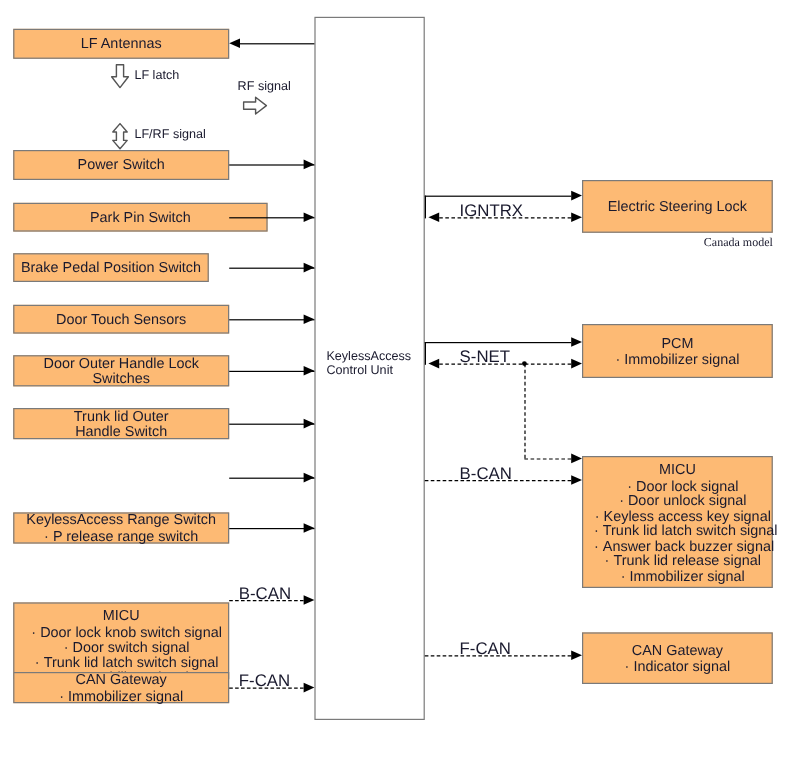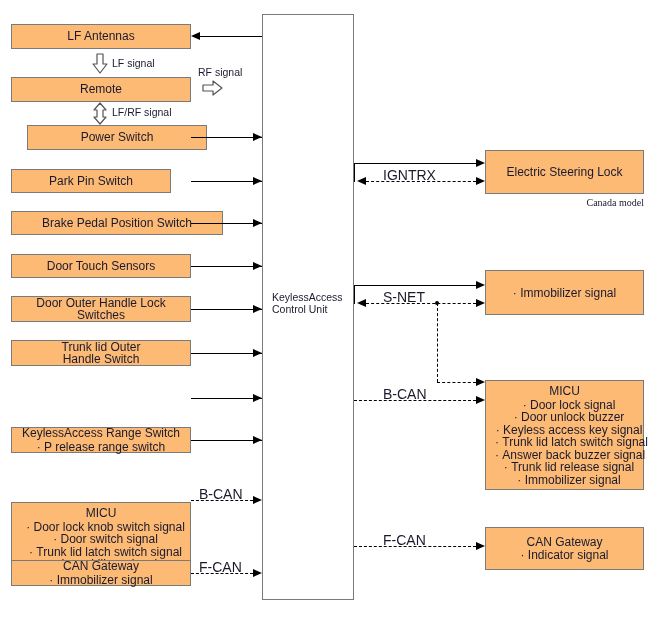--- a/index.html
+++ b/index.html
@@ -142,33 +142,30 @@
 
   <div id="control-unit">
     <div class="cu-label">KeylessAccess
 Control Unit</div>
   </div>
 
   <div class="box" style="left:11px;top:24px;width:180px;height:25px;">
     <div class="title">LF Antennas</div>
   </div>
 
-  <div class="box" style="left:11px;top:77px;width:180px;height:25px;">
-    <div class="title">Remote</div>
-  </div>
-
-  <div class="box" style="left:27px;top:125px;width:180px;height:25px;">
+
+  <div class="box" style="left:11px;top:125px;width:180px;height:25px;">
     <div class="title">Power Switch</div>
   </div>
 
-  <div class="box" style="left:11px;top:169px;width:160px;height:24px;">
+  <div class="box" style="left:11px;top:169px;width:212px;height:24px;">
     <div class="title">Park Pin Switch</div>
   </div>
 
-  <div class="box" style="left:11px;top:211px;width:212px;height:24px;">
+  <div class="box" style="left:11px;top:211px;width:163px;height:24px;">
     <div class="title">Brake Pedal Position Switch</div>
   </div>
 
   <div class="box" style="left:11px;top:254px;width:180px;height:24px;">
     <div class="title">Door Touch Sensors</div>
   </div>
 
   <div class="box" style="left:11px;top:296px;width:180px;height:26px;">
     <div class="title">Door Outer Handle Lock Switches</div>
   </div>
@@ -202,30 +199,31 @@
       <div>Immobilizer signal</div>
     </div>
   </div>
 
   <div class="box" style="left:485px;top:150px;width:159px;height:44px;">
     <div class="title">Electric Steering Lock</div>
   </div>
   <div class="note" style="left:485px;top:197px;width:159px;text-align:right;font-family:Liberation Serif, serif;">Canada model</div>
 
   <div class="box center-bullets" style="left:485px;top:270px;width:159px;height:45px;">
+    <div class="title">PCM</div>
     <div class="bullets">
       <div>Immobilizer signal</div>
     </div>
   </div>
 
   <div class="box listbox" style="left:485px;top:352px;width:159px;height:110px;">
     <div class="title">MICU</div>
     <div class="bullets">
       <div>Door lock signal</div>
-      <div>Door unlock buzzer</div>
+      <div>Door unlock signal</div>
       <div>Keyless access key signal</div>
       <div>Trunk lid latch switch signal</div>
       <div>Answer back buzzer signal</div>
       <div>Trunk lid release signal</div>
       <div>Immobilizer signal</div>
     </div>
   </div>
 
   <div class="box center-bullets" style="left:485px;top:527px;width:159px;height:43px;">
     <div class="title">CAN Gateway</div>
@@ -298,21 +296,21 @@
 
   <div class="dash-h" style="left:354px;top:546px;width:122px;"></div>
   <div class="arrow-r" style="left:476px;top:541.5px;"></div>
   <div class="wire-label" style="left:383px;top:532px;">F-CAN</div>
 
   <div class="blockarrow" style="left:92px;top:53px;">
     <svg width="16" height="21" viewBox="0 0 16 21">
       <polygon points="5,1 11,1 11,11 15,11 8,20 1,11 5,11" fill="#ffffff" stroke="#555555" stroke-width="1.2" stroke-linejoin="round"></polygon>
     </svg>
   </div>
-  <div class="sig-label" style="left:112px;top:57px;">LF signal</div>
+  <div class="sig-label" style="left:112px;top:57px;">LF latch</div>
 
   <div class="sig-label" style="left:198px;top:66px;">RF signal</div>
   <div class="blockarrow" style="left:202px;top:80px;">
     <svg width="21" height="16" viewBox="0 0 21 16">
       <polygon points="1,5 11,5 11,1 20,8 11,15 11,11 1,11" fill="#ffffff" stroke="#555555" stroke-width="1.2" stroke-linejoin="round"></polygon>
     </svg>
   </div>
 
   <div class="blockarrow" style="left:92px;top:102px;">
     <svg width="16" height="23" viewBox="0 0 16 23">

